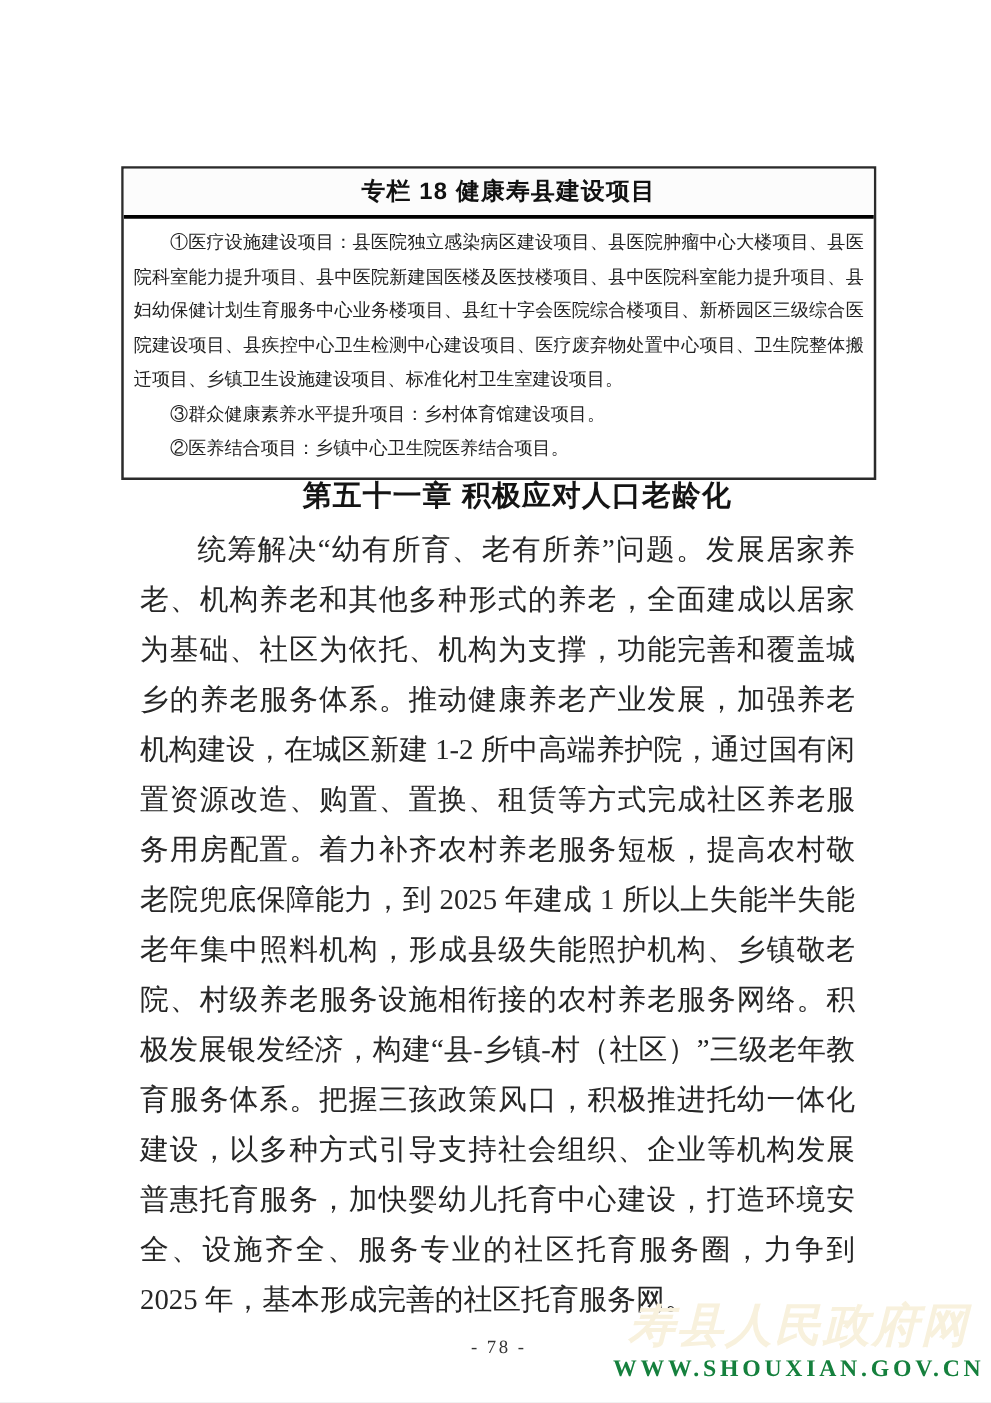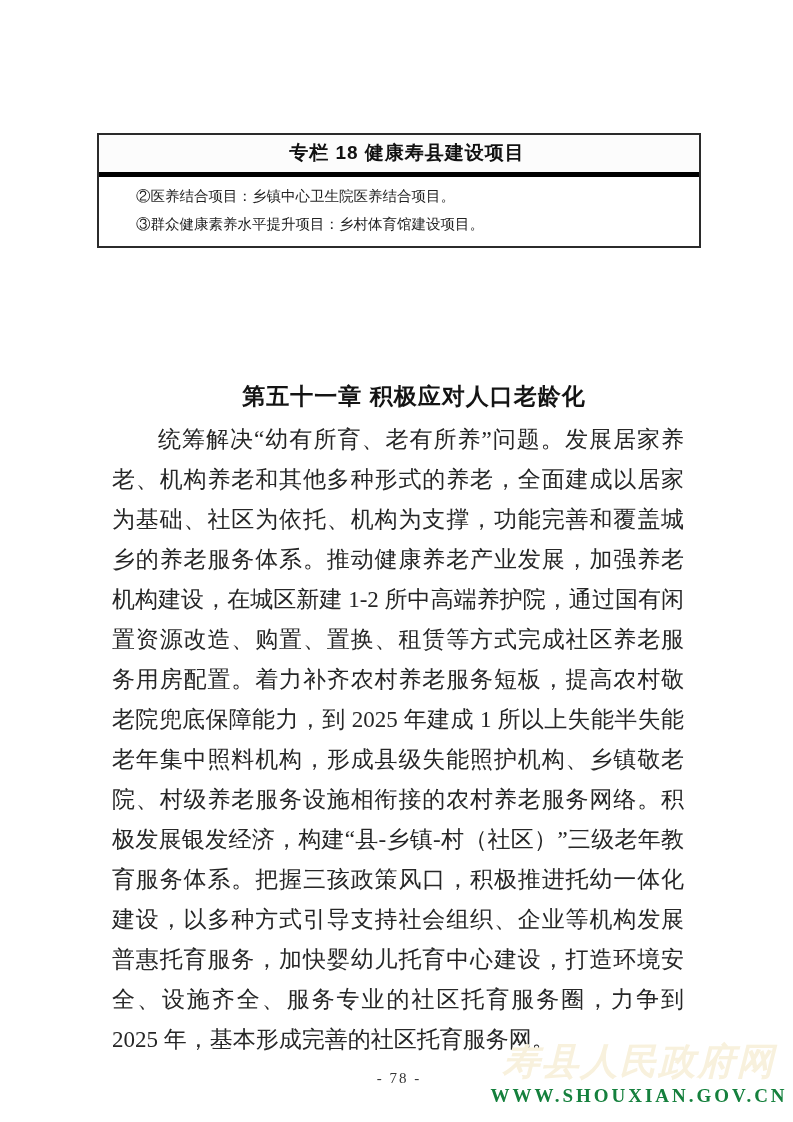--- a/index.html
+++ b/index.html
@@ -22,21 +22,21 @@
   .callout-box {
     position: absolute;
     left: 97px;
     top: 133px;
     width: 604px;
     box-sizing: border-box;
     border: 2px solid #2b2b2b;
     background: #ffffff;
   }
   .box-header {
-    border-bottom: 5px solid #000000;
+    border-bottom: 3px solid #000000;
     background: #fcfcfc;
     text-align: center;
     padding: 5px 0 6px 16px;
     font-family: "Liberation Sans", sans-serif;
     font-weight: 700;
     font-size: 19px;
     letter-spacing: 1px;
     color: #111;
   }
   .box-body {
@@ -118,22 +118,23 @@
   }
 </style>
 </head>
 <body>
 
 <div class="page">
 
   <div class="callout-box">
     <div class="box-header">专栏 18 健康寿县建设项目</div>
     <div class="box-body">
+      <p class="box-para">①医疗设施建设项目：县医院独立感染病区建设项目、县医院肿瘤中心大楼项目、县医院科室能力提升项目、县中医院新建国医楼及医技楼项目、县中医院科室能力提升项目、县妇幼保健计划生育服务中心业务楼项目、县红十字会医院综合楼项目、新桥园区三级综合医院建设项目、县疾控中心卫生检测中心建设项目、医疗废弃物处置中心项目、卫生院整体搬迁项目、乡镇卫生设施建设项目、标准化村卫生室建设项目。</p>
+      <p class="box-para">③群众健康素养水平提升项目：乡村体育馆建设项目。</p>
       <p class="box-para">②医养结合项目：乡镇中心卫生院医养结合项目。</p>
-      <p class="box-para">③群众健康素养水平提升项目：乡村体育馆建设项目。</p>
     </div>
   </div>
 
   <div class="chapter-heading">第五十一章 积极应对人口老龄化</div>
 
   <div class="body-paragraph">统筹解决“幼有所育、老有所养”问题。发展居家养老、机构养老和其他多种形式的养老，全面建成以居家为基础、社区为依托、机构为支撑，功能完善和覆盖城乡的养老服务体系。推动健康养老产业发展，加强养老机构建设，在城区新建 1-2 所中高端养护院，通过国有闲置资源改造、购置、置换、租赁等方式完成社区养老服务用房配置。着力补齐农村养老服务短板，提高农村敬老院兜底保障能力，到 2025 年建成 1 所以上失能半失能老年集中照料机构，形成县级失能照护机构、乡镇敬老院、村级养老服务设施相衔接的农村养老服务网络。积极发展银发经济，构建“县-乡镇-村（社区）”三级老年教育服务体系。把握三孩政策风口，积极推进托幼一体化建设，以多种方式引导支持社会组织、企业等机构发展普惠托育服务，加快婴幼儿托育中心建设，打造环境安全、设施齐全、服务专业的社区托育服务圈，力争到 2025 年，基本形成完善的社区托育服务网。</div>
 
   <div class="page-number">- 78 -</div>
 
   <div class="watermark">

